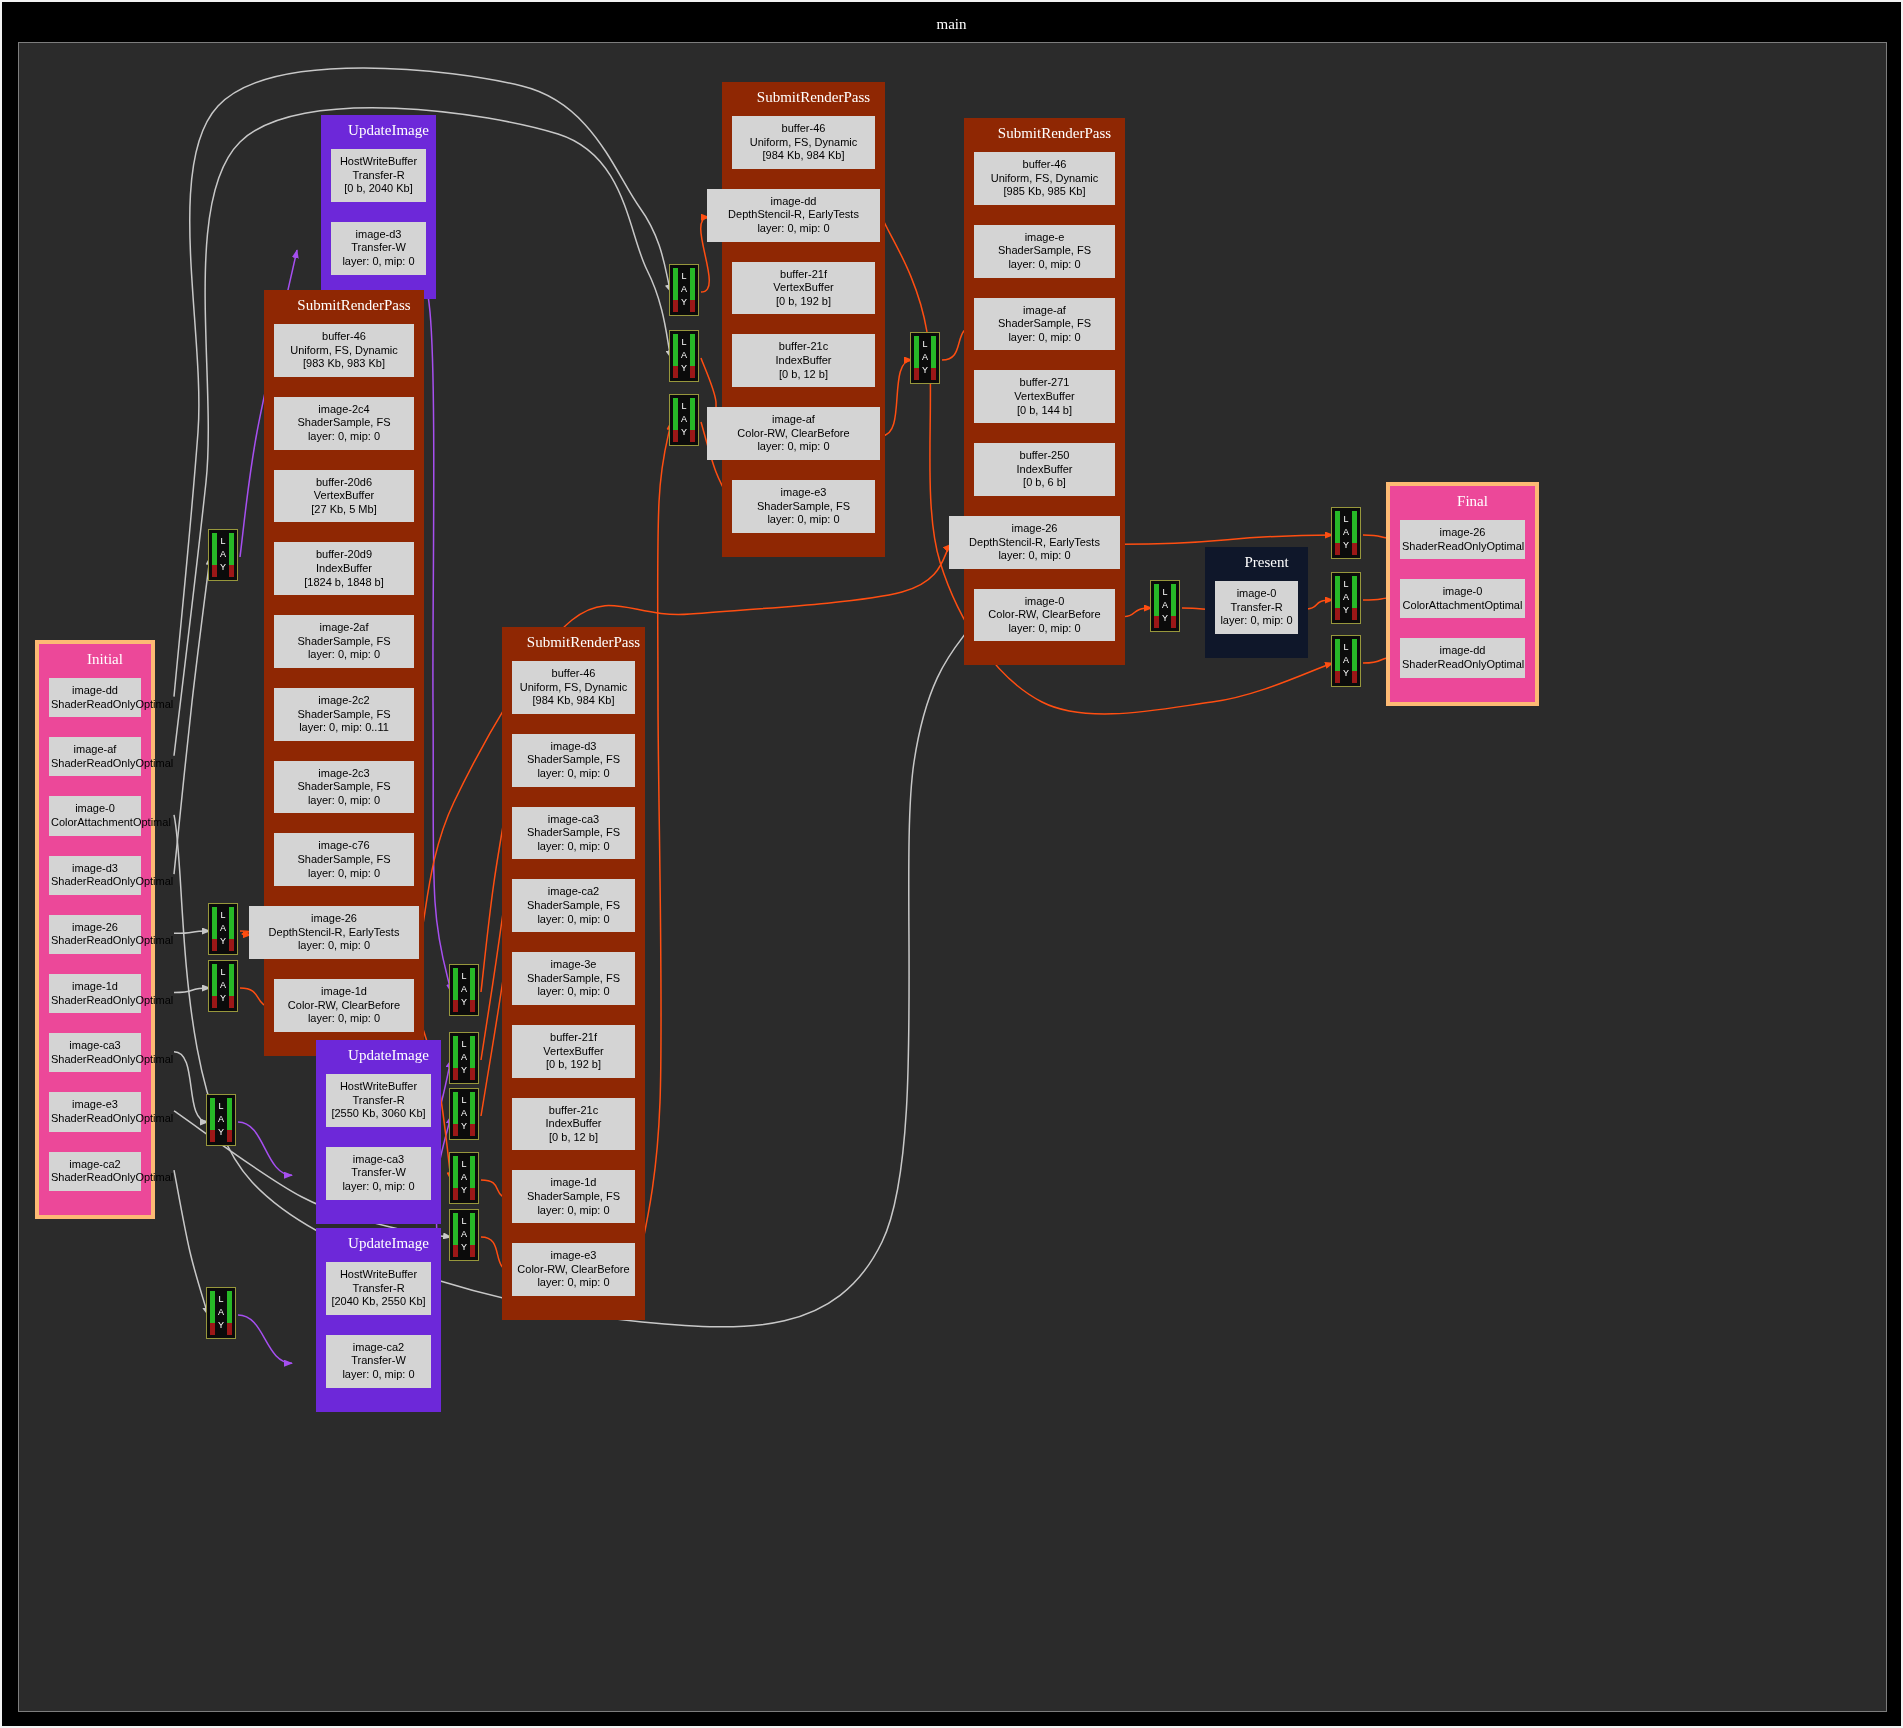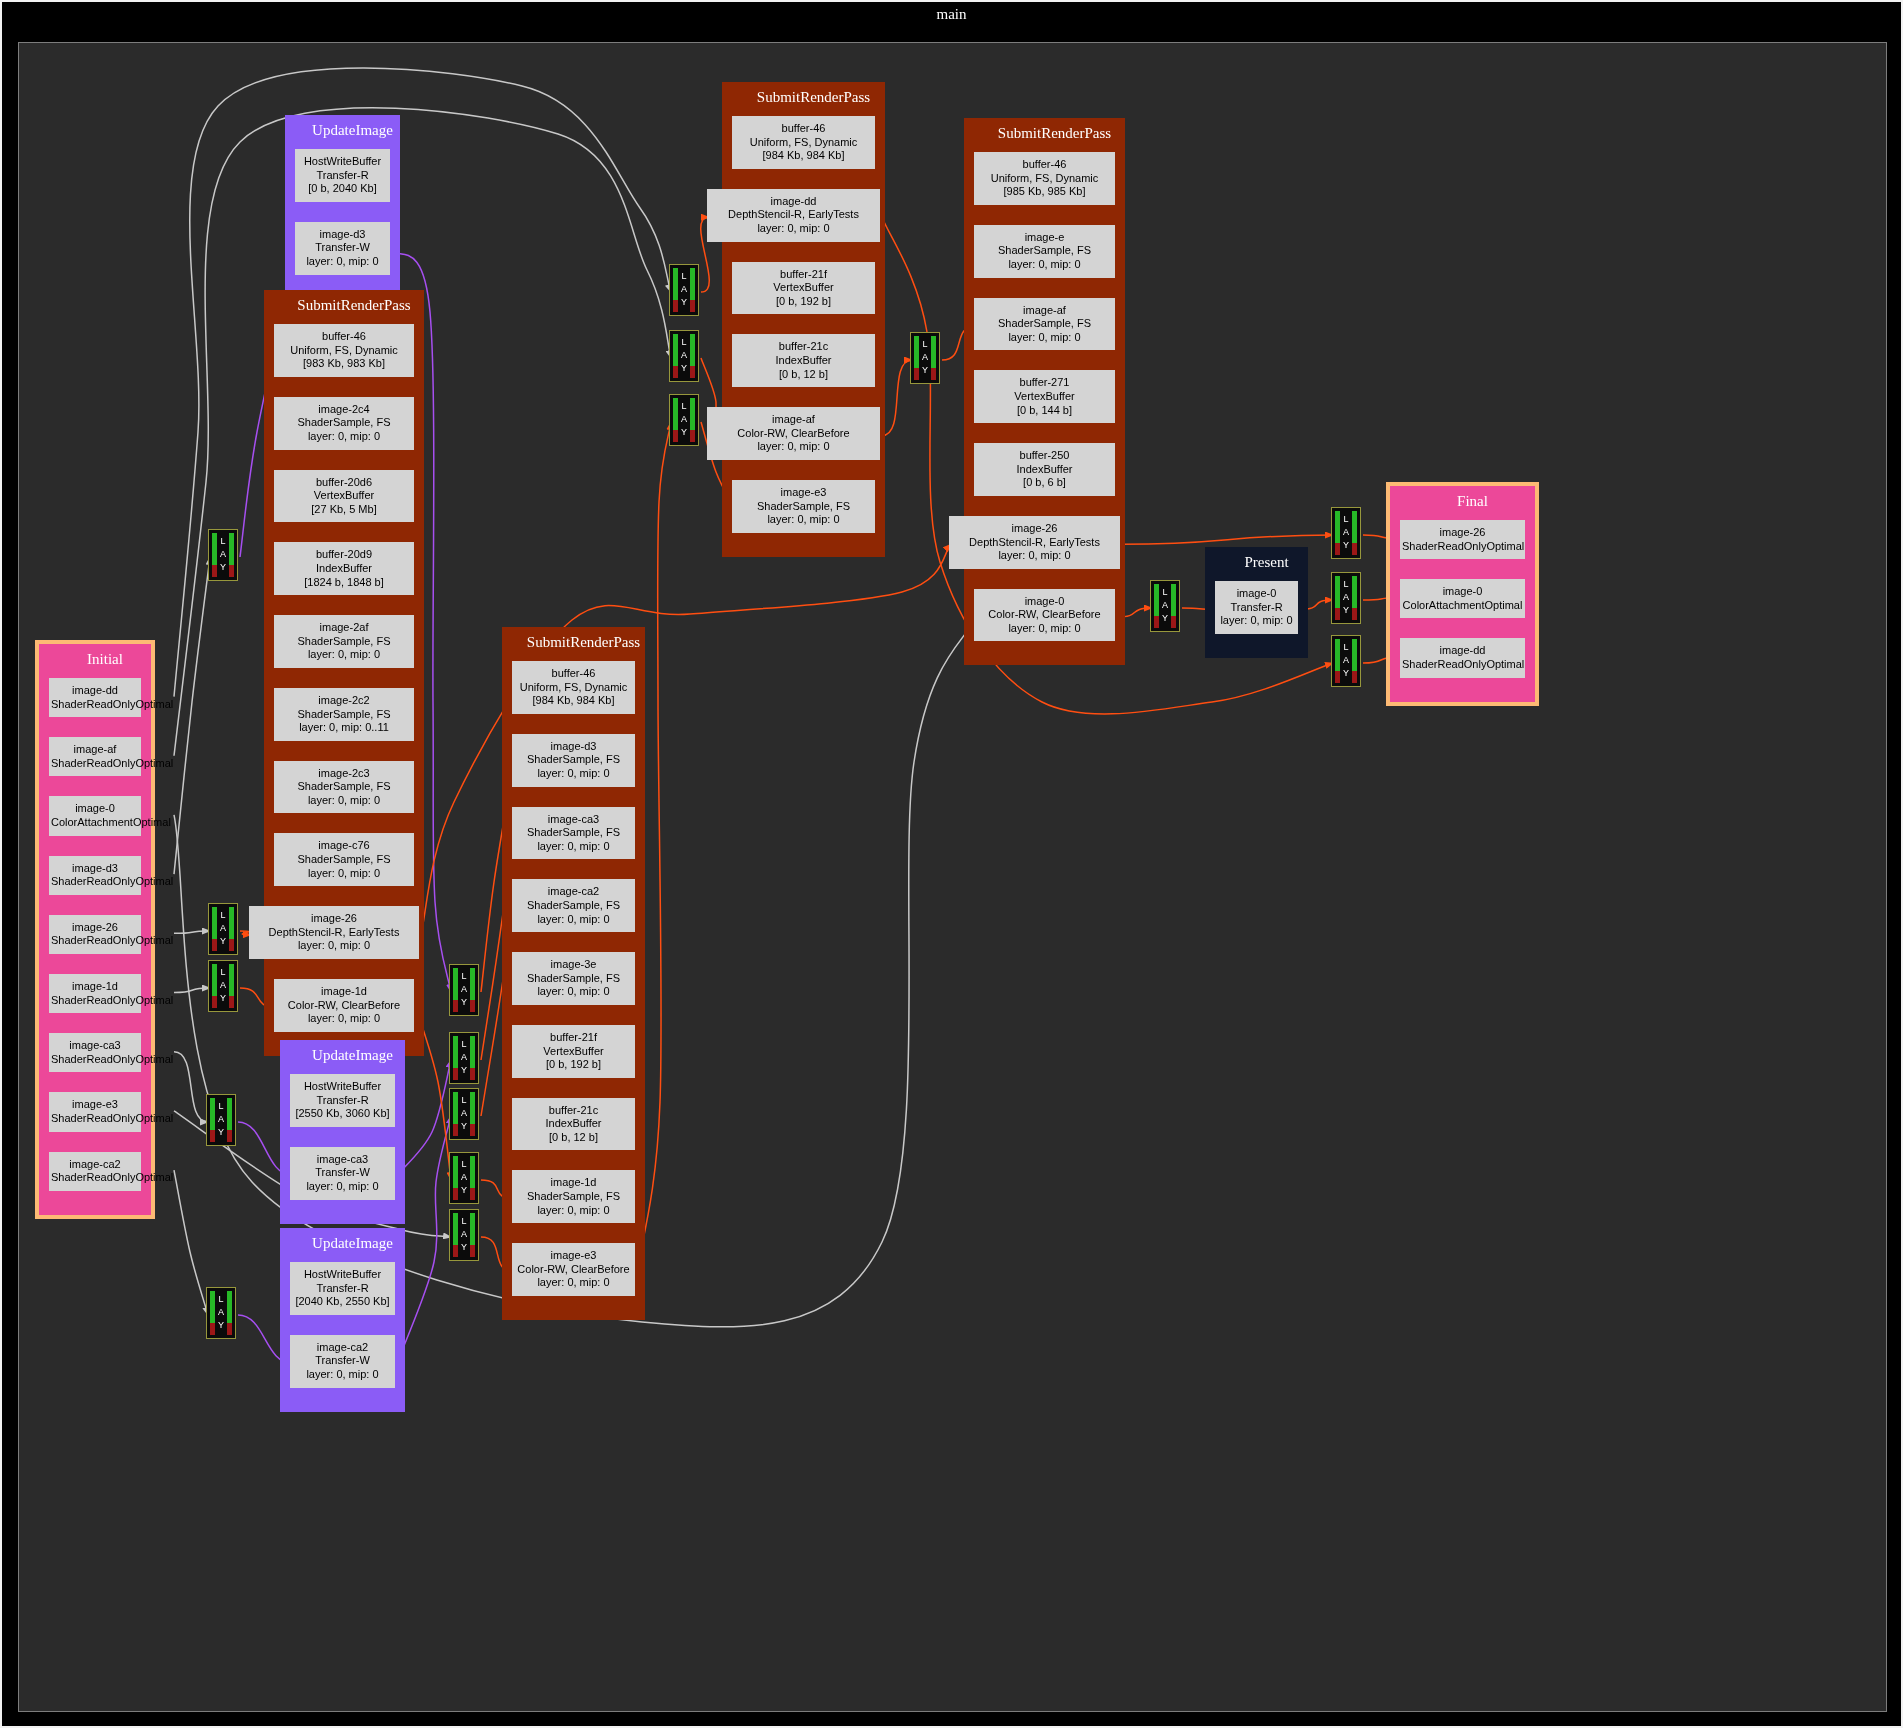--- a/index.html
+++ b/index.html
@@ -5,33 +5,33 @@
   html,body{margin:0;padding:0;background:#000;}
   #stage{
     position:relative;width:1903px;height:1728px;background:#000;
     border:2px solid #f2f2f2;box-sizing:border-box;overflow:hidden;
     font-family:"Liberation Sans","DejaVu Sans",sans-serif;
   }
   .frame-title{
     position:absolute;left:0;right:0;text-align:center;color:#fff;
     font-family:"Liberation Serif","DejaVu Serif",serif;font-size:15px;
   }
-  #outer-title{top:4px;}
+  #outer-title{top:14px;}
   #inner{
     position:absolute;left:16px;top:40px;right:14px;bottom:14px;
     background:#2b2b2b;border:1px solid #7d7d7d;box-sizing:border-box;
   }
   #inner-title{top:50px;}
   #edges{position:absolute;left:0;top:0;z-index:1;pointer-events:none;}
   .group{
     position:absolute;z-index:2;box-sizing:border-box;
     padding:6px 0 4px 0;background:#2b2b2b;
   }
   .group.renderpass{background:#8f2703;}
-  .group.update{background:#8b5cf6;}
+  .group.update{background:#6d28d9;margin-left:36px;}
   .group.present{background:#0f172a;}
   .group.statebox{background:#ec4899;border:4px solid #fdba74;}
   .gtitle{
     font-family:"Liberation Serif","DejaVu Serif",serif;color:#fff;
     font-size:15px;text-align:center;line-height:18px;margin-bottom:10px;padding-left:20px;
   }
   .item{
     display:block;background:#d4d4d4;color:#000;text-align:center;
     font-size:11px;line-height:13.6px;padding:6px 2px;box-sizing:border-box;
     width:calc(100% - 20px);margin:0 auto 20px auto;

